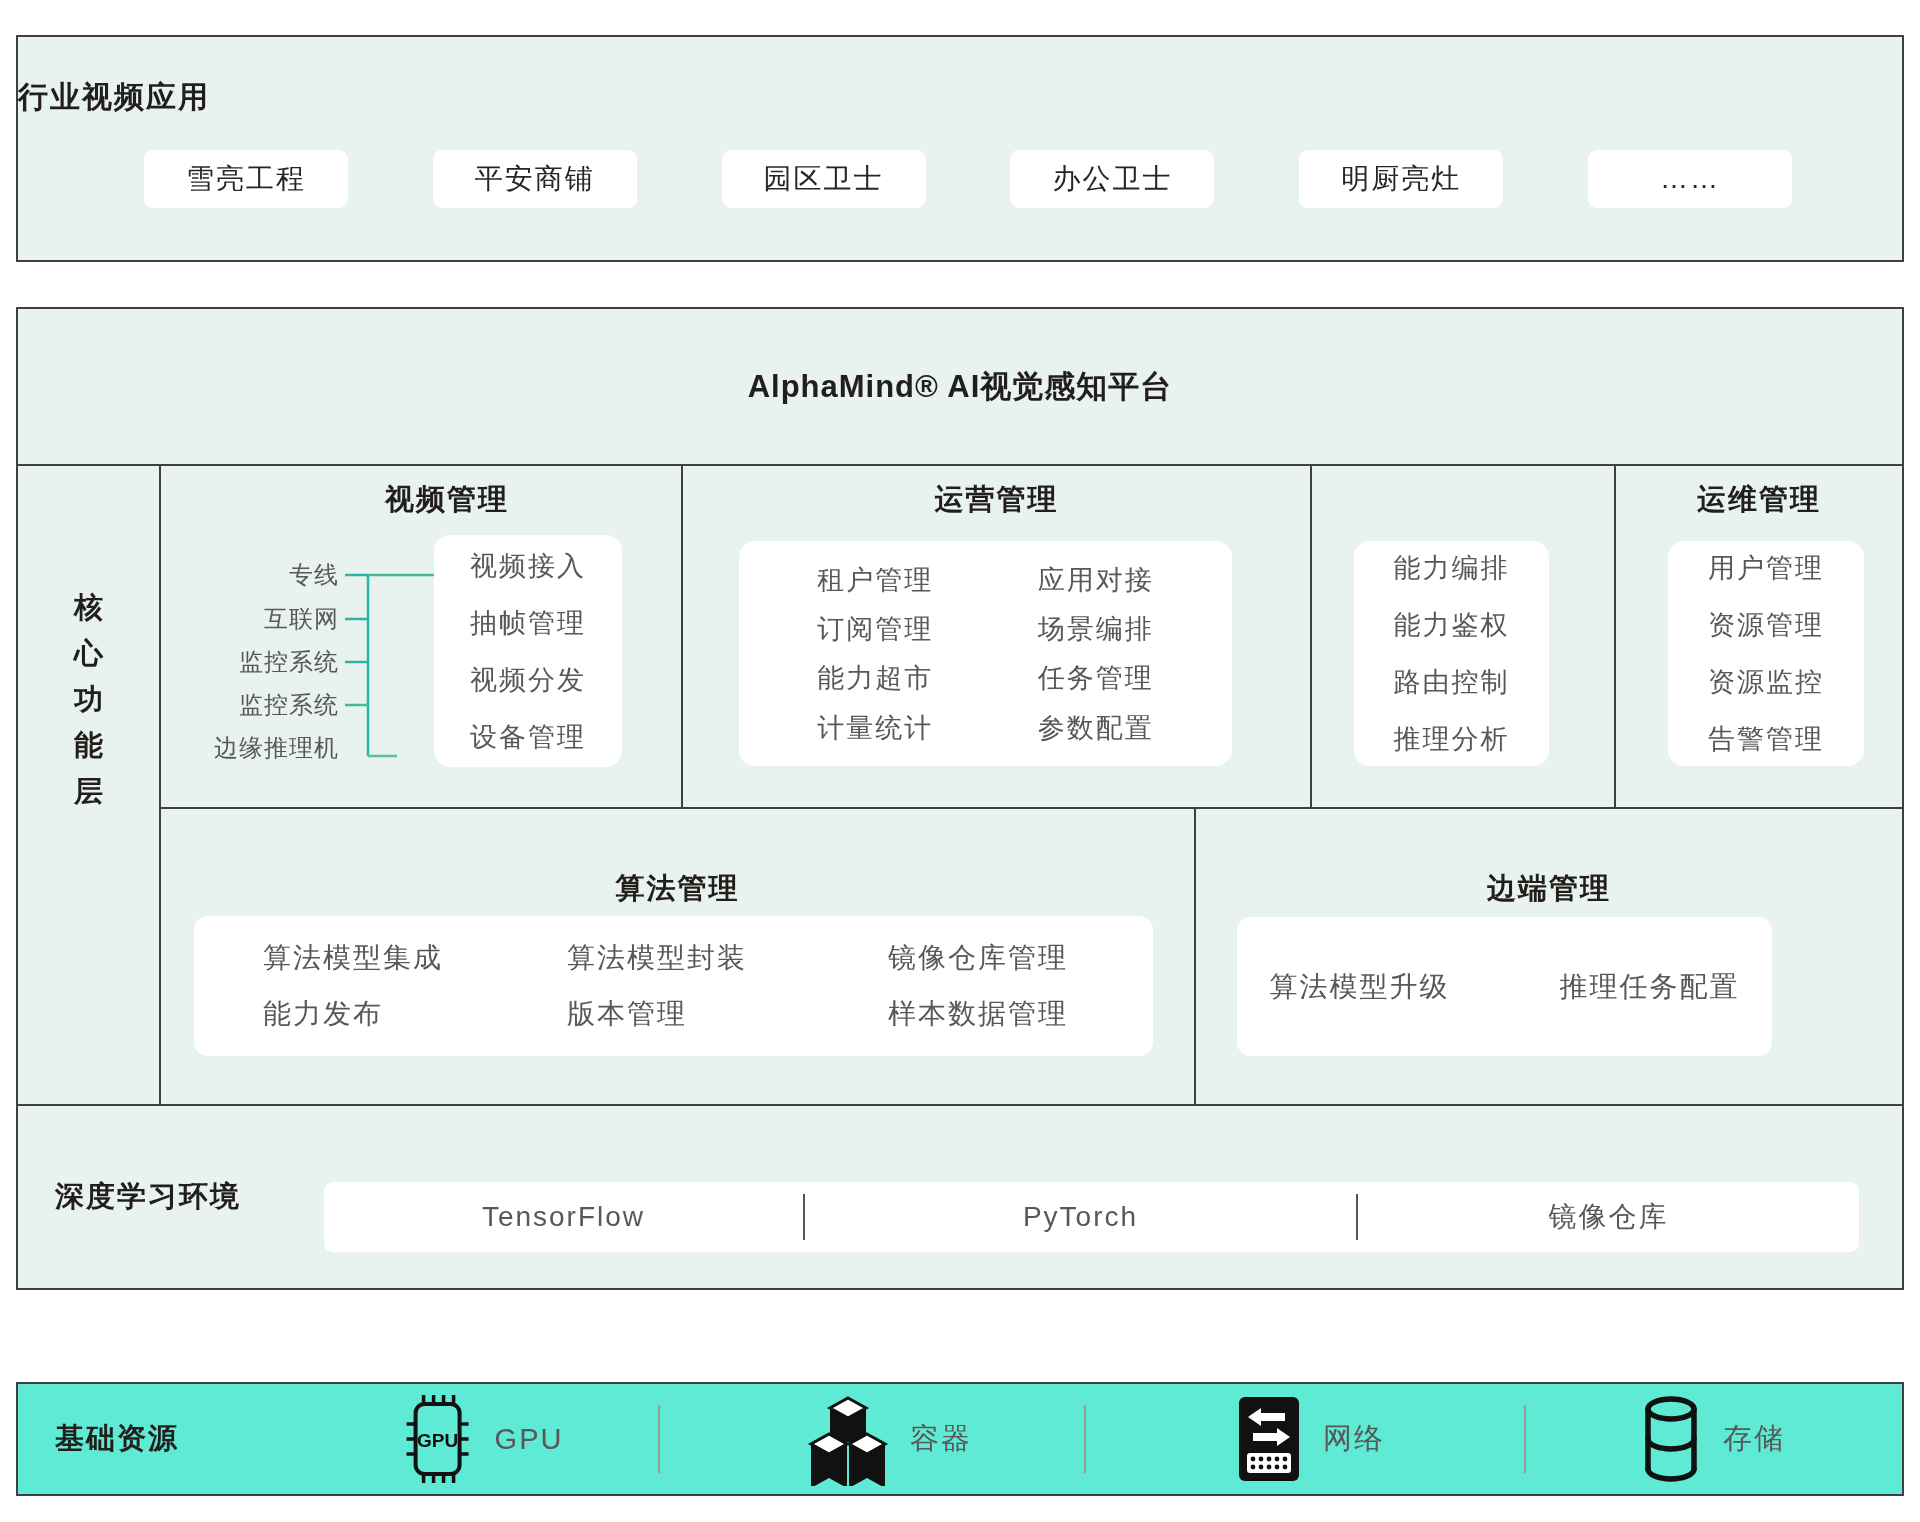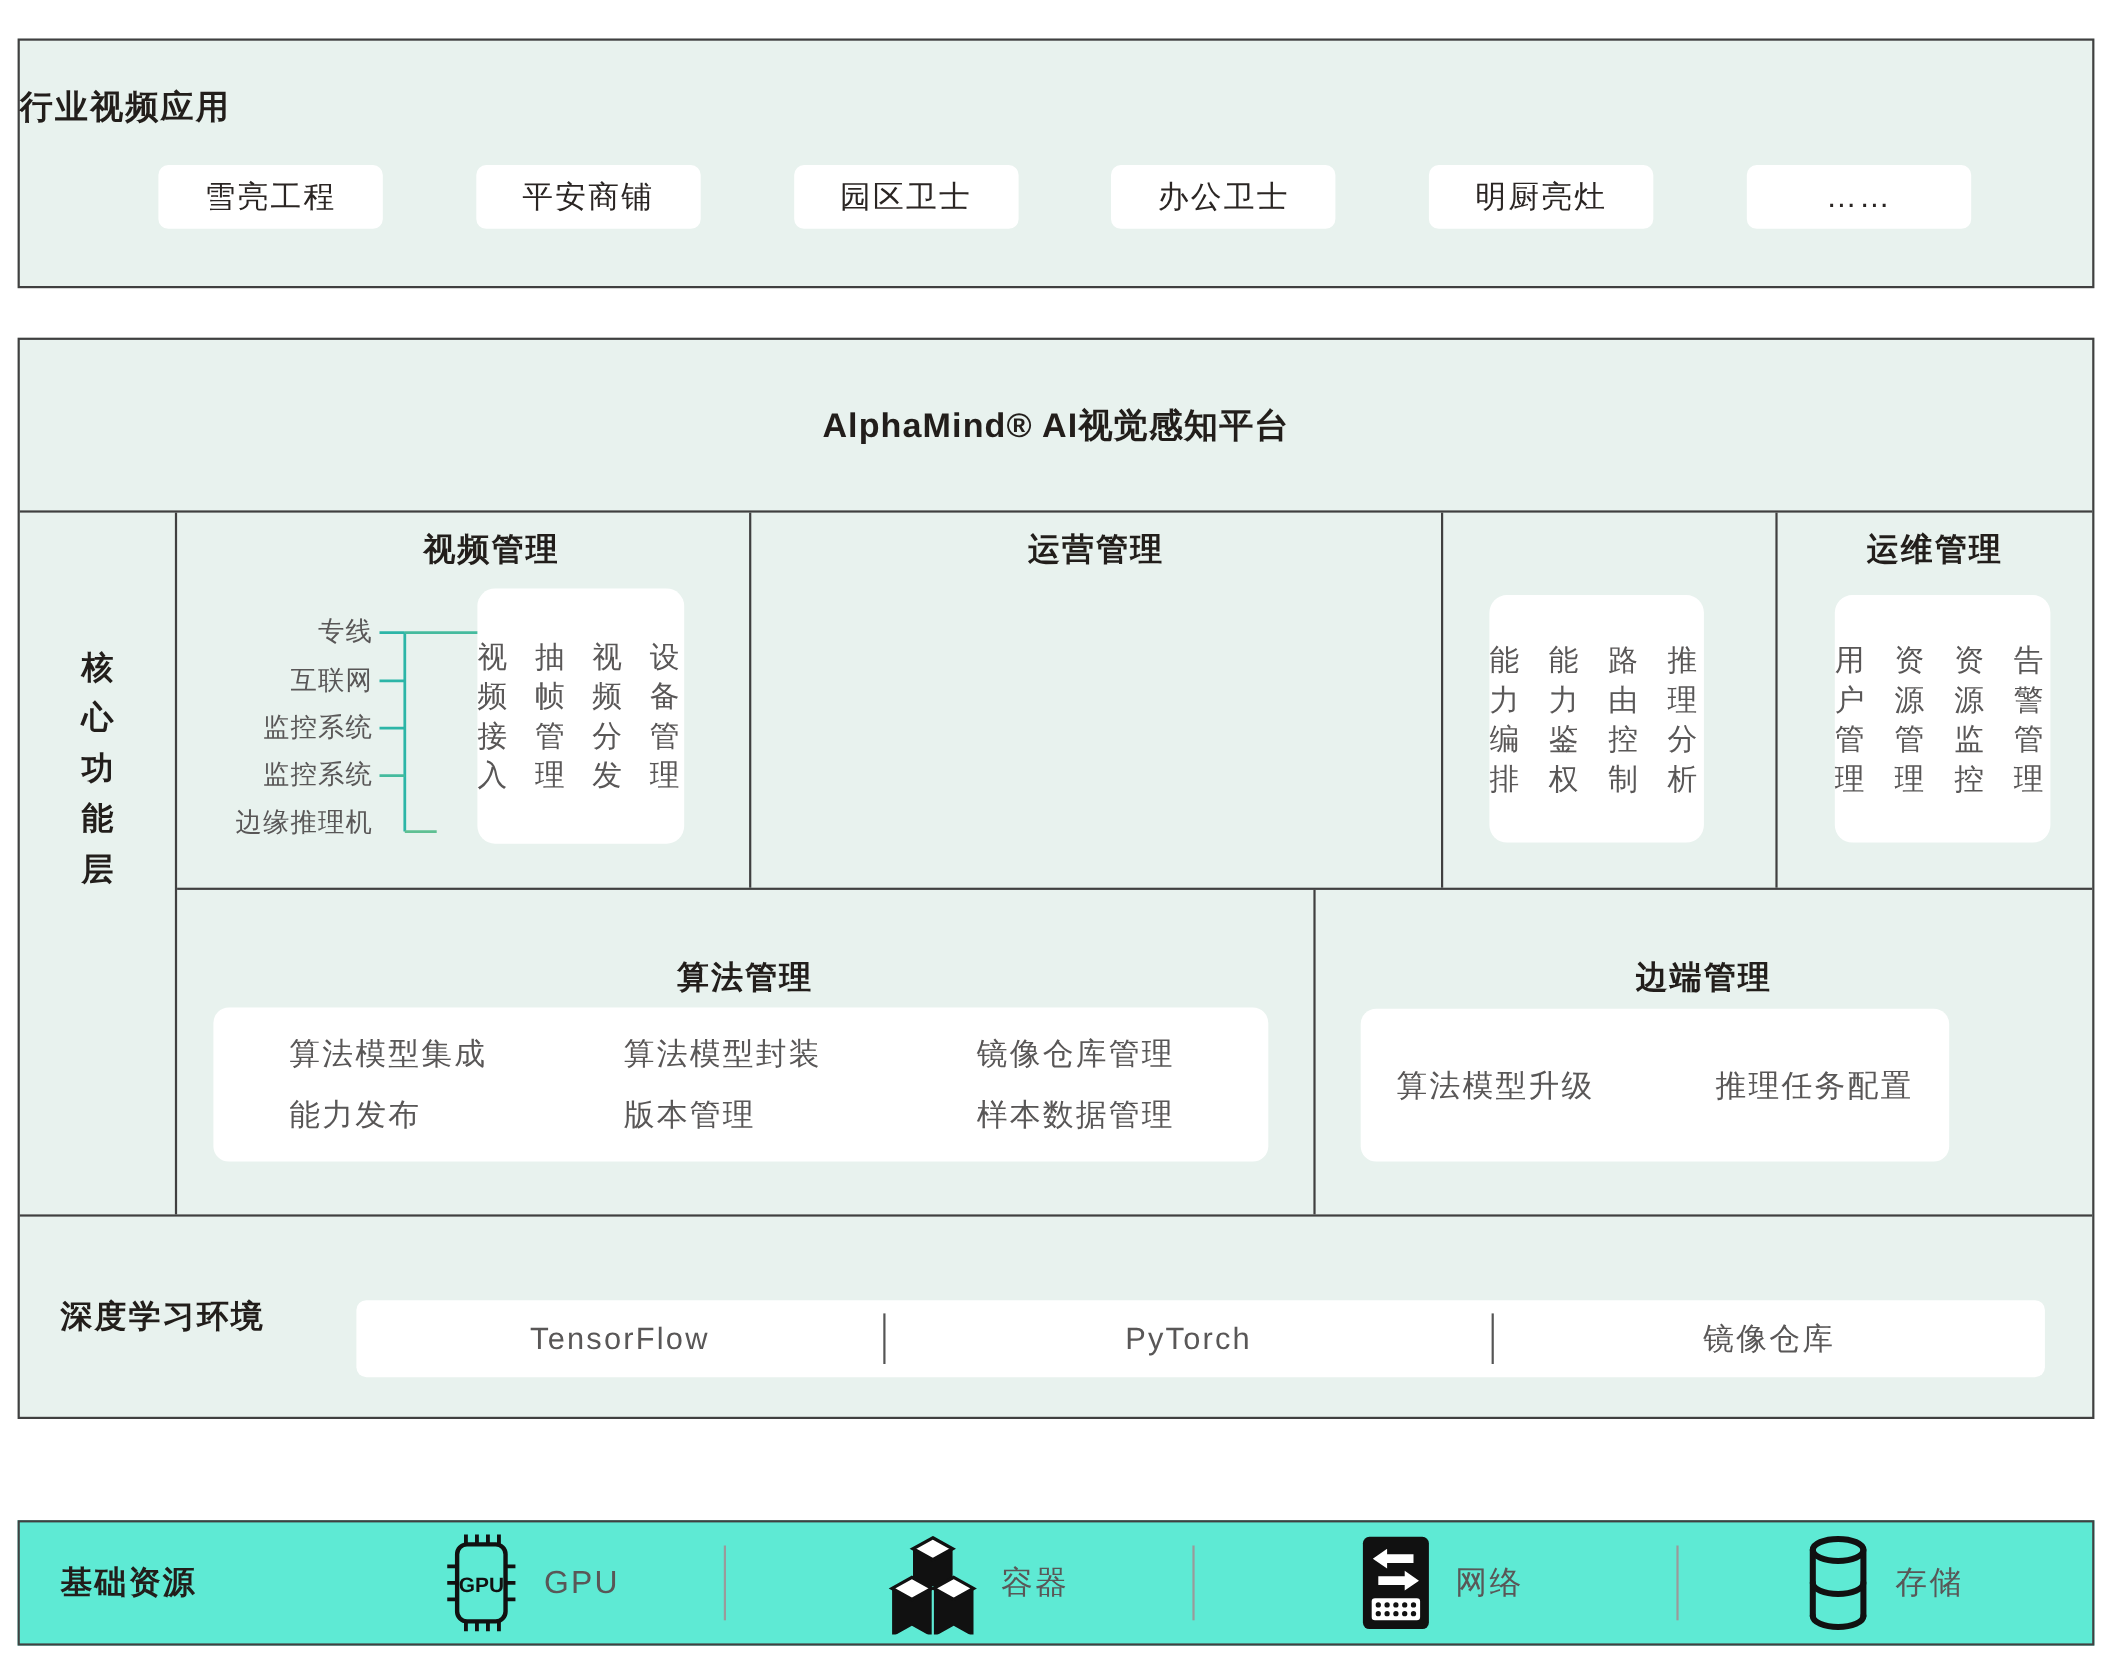--- a/index.html
+++ b/index.html
@@ -52,21 +52,21 @@
   .col-header {
     position:absolute; top:14px; left:0; width:100%; text-align:center;
     font-size:29px; font-weight:700; letter-spacing:2px;
   }
   .col-header.narrow { width:348px;text-align:right; }
   .col-header.low { top:60px; }
   .card {
     position:absolute; background:#ffffff; border-radius:16px;
     color:#595757; font-size:27px; letter-spacing:2px;
   }
-  .stack { display:flex; align-items:center; justify-content:center; gap:21px; }
+  .stack { display:flex; flex-direction:column; align-items:center; justify-content:center; gap:21px; }
   .v-card  { left:273px; top:69px;  width:188px; height:232px; }
   .ops-card{ left:56px;  top:75px;  width:493px; height:225px;
              display:grid; grid-template-columns:1fr 1fr; grid-template-rows:repeat(4,1fr);
              place-items:center; padding:14px 26px; }
   .cap-card{ left:42px;  top:75px;  width:195px; height:225px; }
   .om-card { left:52px;  top:75px;  width:196px; height:225px; }
   .algo-card{ left:33px; top:107px; width:959px; height:140px; font-size:28px;
               display:grid; grid-template-columns:304px 321px 1fr; grid-template-rows:1fr 1fr;
               align-items:center; padding:14px 0 14px 69px; border-radius:14px; }
   .edge-card{ left:41px; top:108px; width:535px; height:139px; font-size:28px;
@@ -145,20 +145,30 @@
             <div class="card v-card stack">
               <div>视频接入</div>
               <div>抽帧管理</div>
               <div>视频分发</div>
               <div>设备管理</div>
             </div>
           </div>
 
           <div class="col c-ops bdr">
             <div class="col-header">运营管理</div>
+            <div class="card ops-card">
+              <div>租户管理</div>
+              <div>应用对接</div>
+              <div>订阅管理</div>
+              <div>场景编排</div>
+              <div>能力超市</div>
+              <div>任务管理</div>
+              <div>计量统计</div>
+              <div>参数配置</div>
+            </div>
           </div>
 
           <div class="col c-cap bdr">
             <div class="card cap-card stack">
               <div>能力编排</div>
               <div>能力鉴权</div>
               <div>路由控制</div>
               <div>推理分析</div>
             </div>
           </div>

